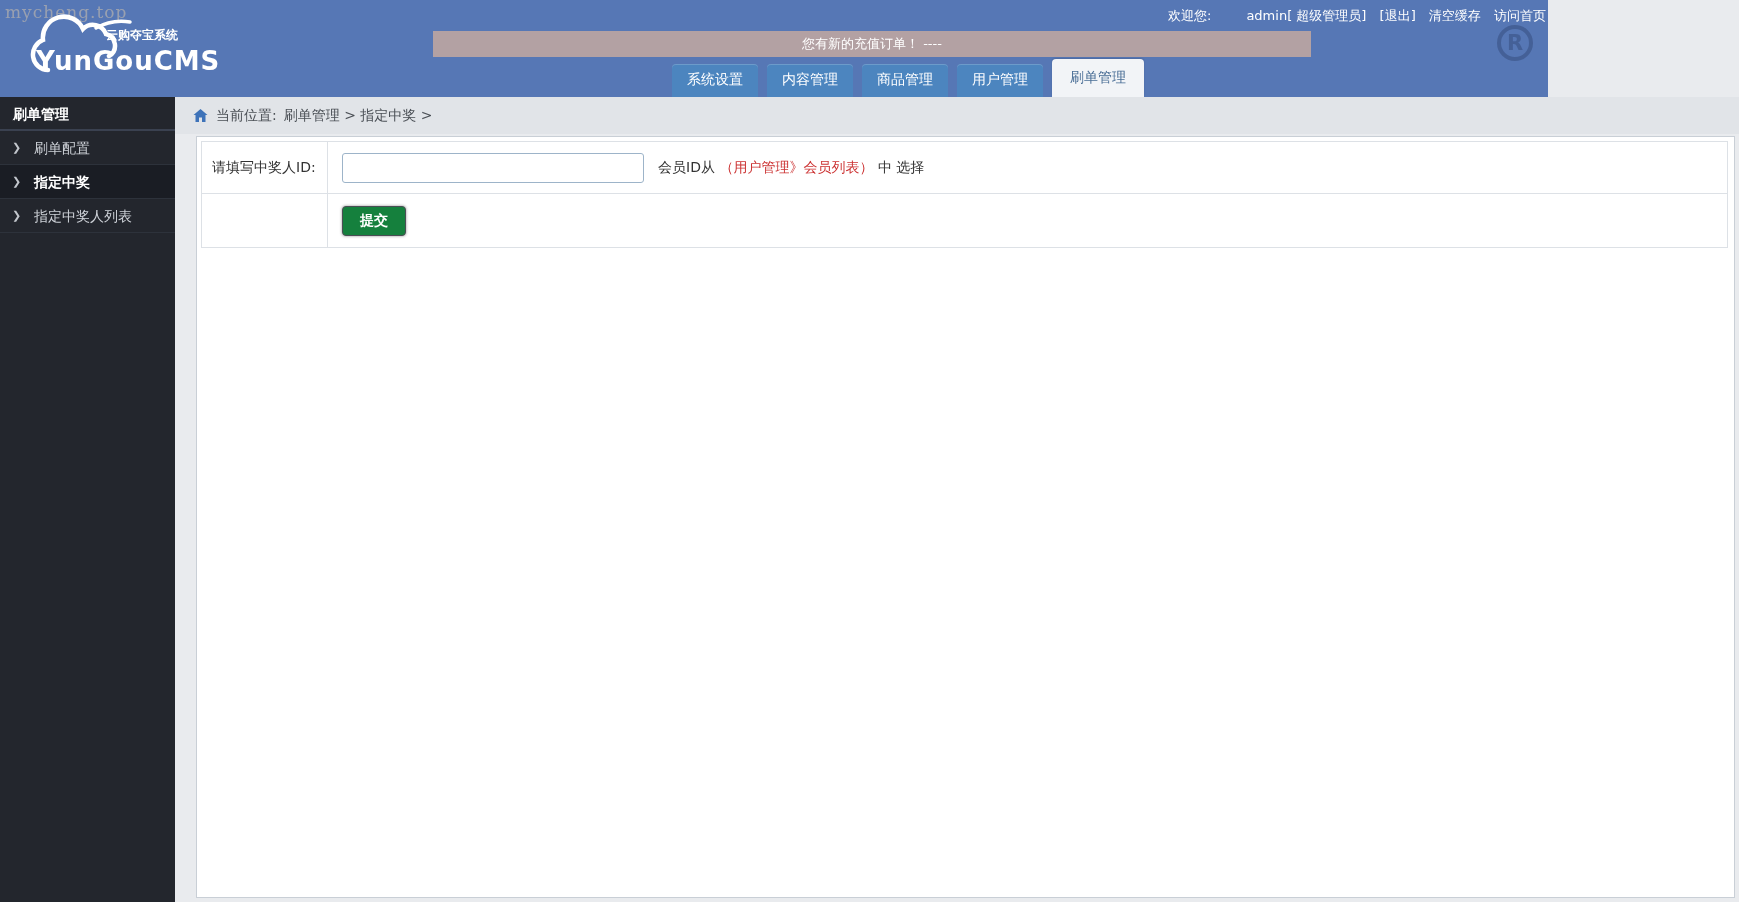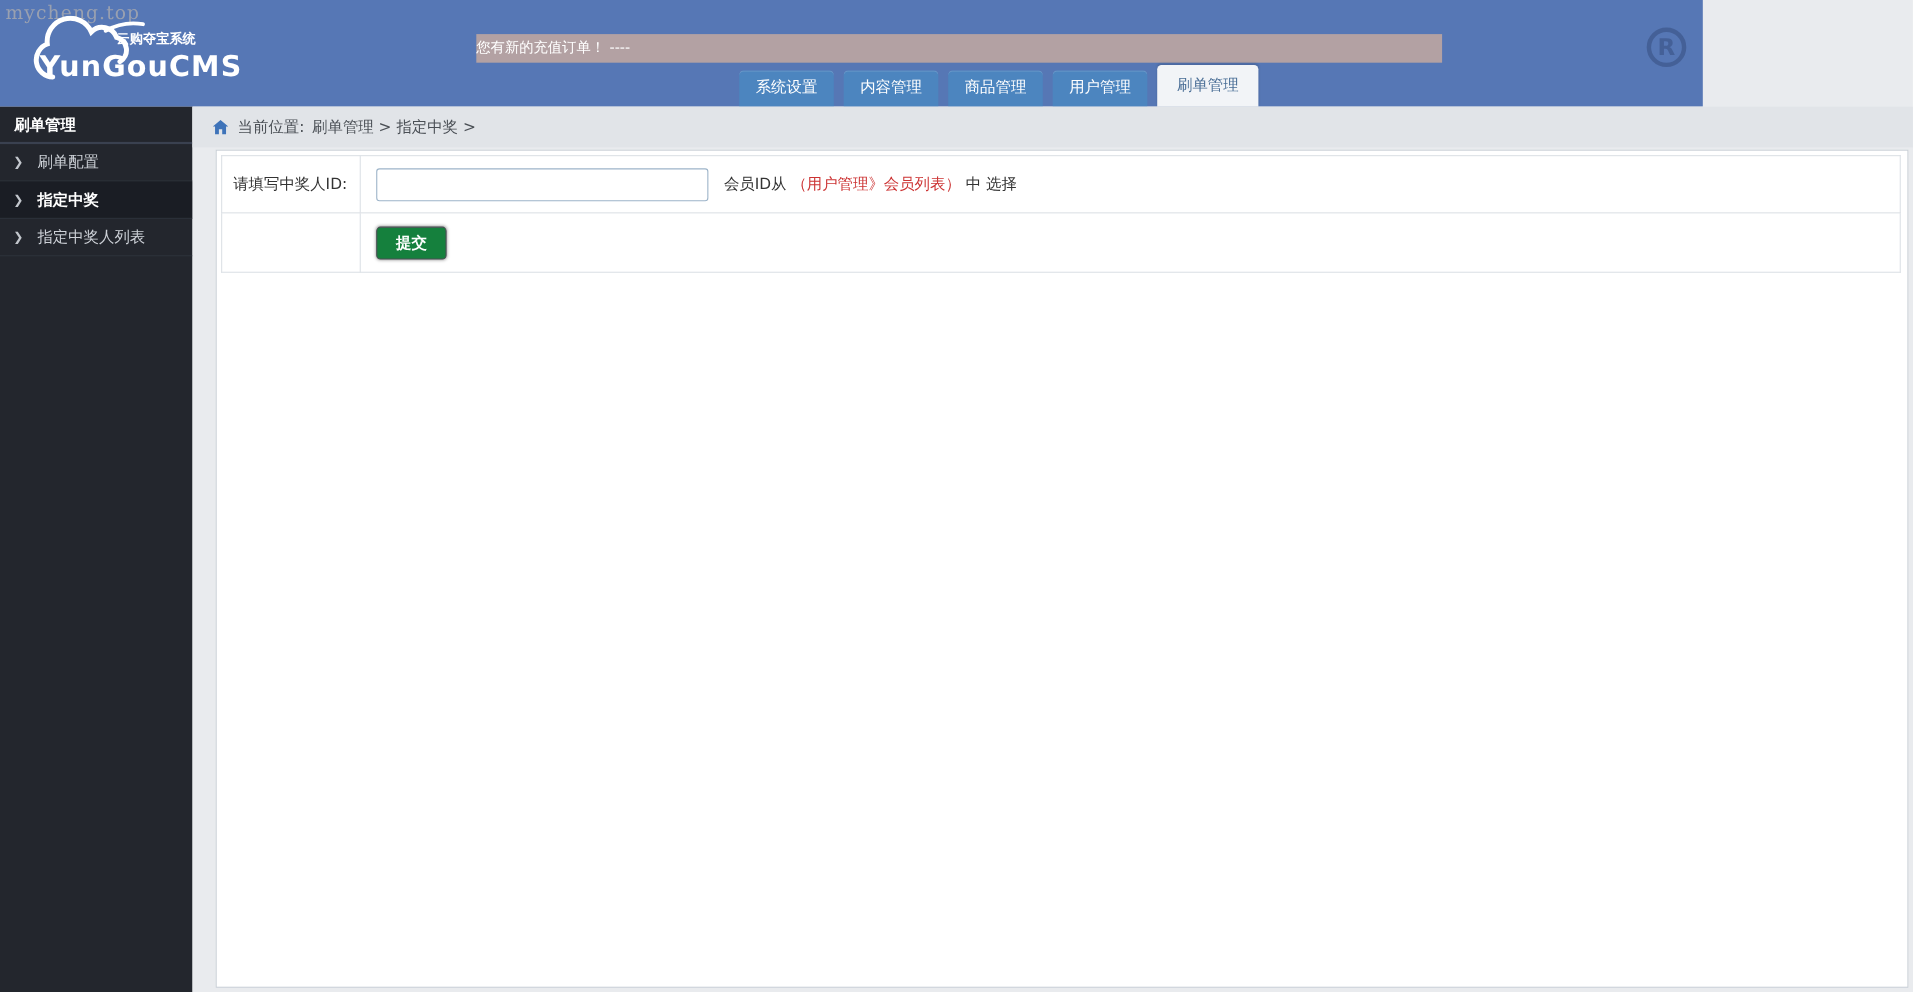--- a/index.html
+++ b/index.html
@@ -9,34 +9,34 @@
   
   .header { position:absolute; top:0; left:0; width:1548px; height:97px; background:#5677b5; }
   .watermark { position:absolute; top:2px; left:5px; font-family:"DejaVu Serif","Liberation Serif",serif;
                font-size:17px; color:#99a0b0; letter-spacing:1px; }
   .logo { position:absolute; top:10px; left:10px; width:180px; height:78px; color:#fff; }
   .logo svg { position:absolute; left:0; top:4px; }
   .logo-tagline { position:absolute; left:96px; top:17px; font-size:12px; font-weight:bold; color:#fff; white-space:nowrap; }
   .logo-brand { position:absolute; left:26px; top:36px; font-size:26px; font-weight:bold; color:#fff; letter-spacing:1px; white-space:nowrap; }
 
   .notif { position:absolute; left:433px; top:31px; width:878px; height:26px; line-height:26px;
-           background:#b3a1a3; color:#fff; font-size:13px; text-align:left; cursor:pointer; }
+           background:#b3a1a3; color:#fff; font-size:13px; text-align:center; cursor:pointer; }
 
   .userbar { position:absolute; top:7px; right:2px; color:#fff; font-size:13px; white-space:nowrap; }
   .userbar span, .userbar a { color:#fff; text-decoration:none; margin-left:9px; }
   .userbar .welcome { margin-right:22px; }
   .userbar a { cursor:pointer; }
 
   .r-badge { position:absolute; top:25px; right:15px; width:36px; height:36px; border-radius:50%;
              border:4px solid rgba(42,62,108,0.40); color:rgba(42,62,108,0.40);
              display:flex; align-items:center; justify-content:center;
              font-size:21px; font-weight:bold; }
 
   
-  .tabs { position:absolute; left:672px; bottom:0; display:flex; gap:9px; align-items:flex-end; }
+  .tabs { position:absolute; left:672px; bottom:0; display:flex; gap:9px; align-items:flex-end;font-family:Liberation Mono, monospace; }
   .tab { height:33px; line-height:33px; padding:0 15px; background:#4c85bf; color:#fff; font-size:14px;
          border-radius:4px 4px 0 0; cursor:pointer; box-shadow:inset 0 1px 0 rgba(255,255,255,0.18);
          white-space:nowrap; }
   .tab.active { background:#f2f4f7; color:#4a6e96; height:38px; line-height:38px; padding:0 18px;
                 box-shadow:0 -1px 2px rgba(0,0,0,0.12); }
 
   
   .sidebar { position:absolute; top:97px; left:0; width:175px; height:805px; background:#23262d; }
   .side-title { height:34px; line-height:34px; padding-left:13px; color:#fff; font-weight:bold;
                 font-size:14px; border-bottom:2px solid #3a4150; }
@@ -80,20 +80,27 @@
     <svg width="150" height="62" viewBox="0 0 150 62">
       <path d="M38 56 a15.5 15.5 0 0 1 -5 -30 a21 21 0 0 1 40 -11 a14 14 0 0 1 23 5 a12 12 0 0 1 3 22" fill="none" stroke="#ffffff" stroke-width="4.5" stroke-linecap="round"></path>
       <path d="M86 14 q16 -9 34 -6" fill="none" stroke="#ffffff" stroke-width="3.5" stroke-linecap="round"></path>
     </svg>
     <span class="logo-tagline">云购夺宝系统</span>
     <span class="logo-brand">YunGouCMS</span>
   </div>
 
   <div class="notif">您有新的充值订单！ ----</div>
 
+  <div class="userbar">
+    <span class="welcome">欢迎您:</span>
+    <span>admin[ 超级管理员]</span>
+    <a>[退出]</a>
+    <a>清空缓存</a>
+    <a>访问首页</a>
+  </div>
 
   <div class="r-badge">
     <span>R</span>
   </div>
 
   <nav class="tabs">
     <div class="tab">系统设置</div>
     <div class="tab">内容管理</div>
     <div class="tab">商品管理</div>
     <div class="tab">用户管理</div>

